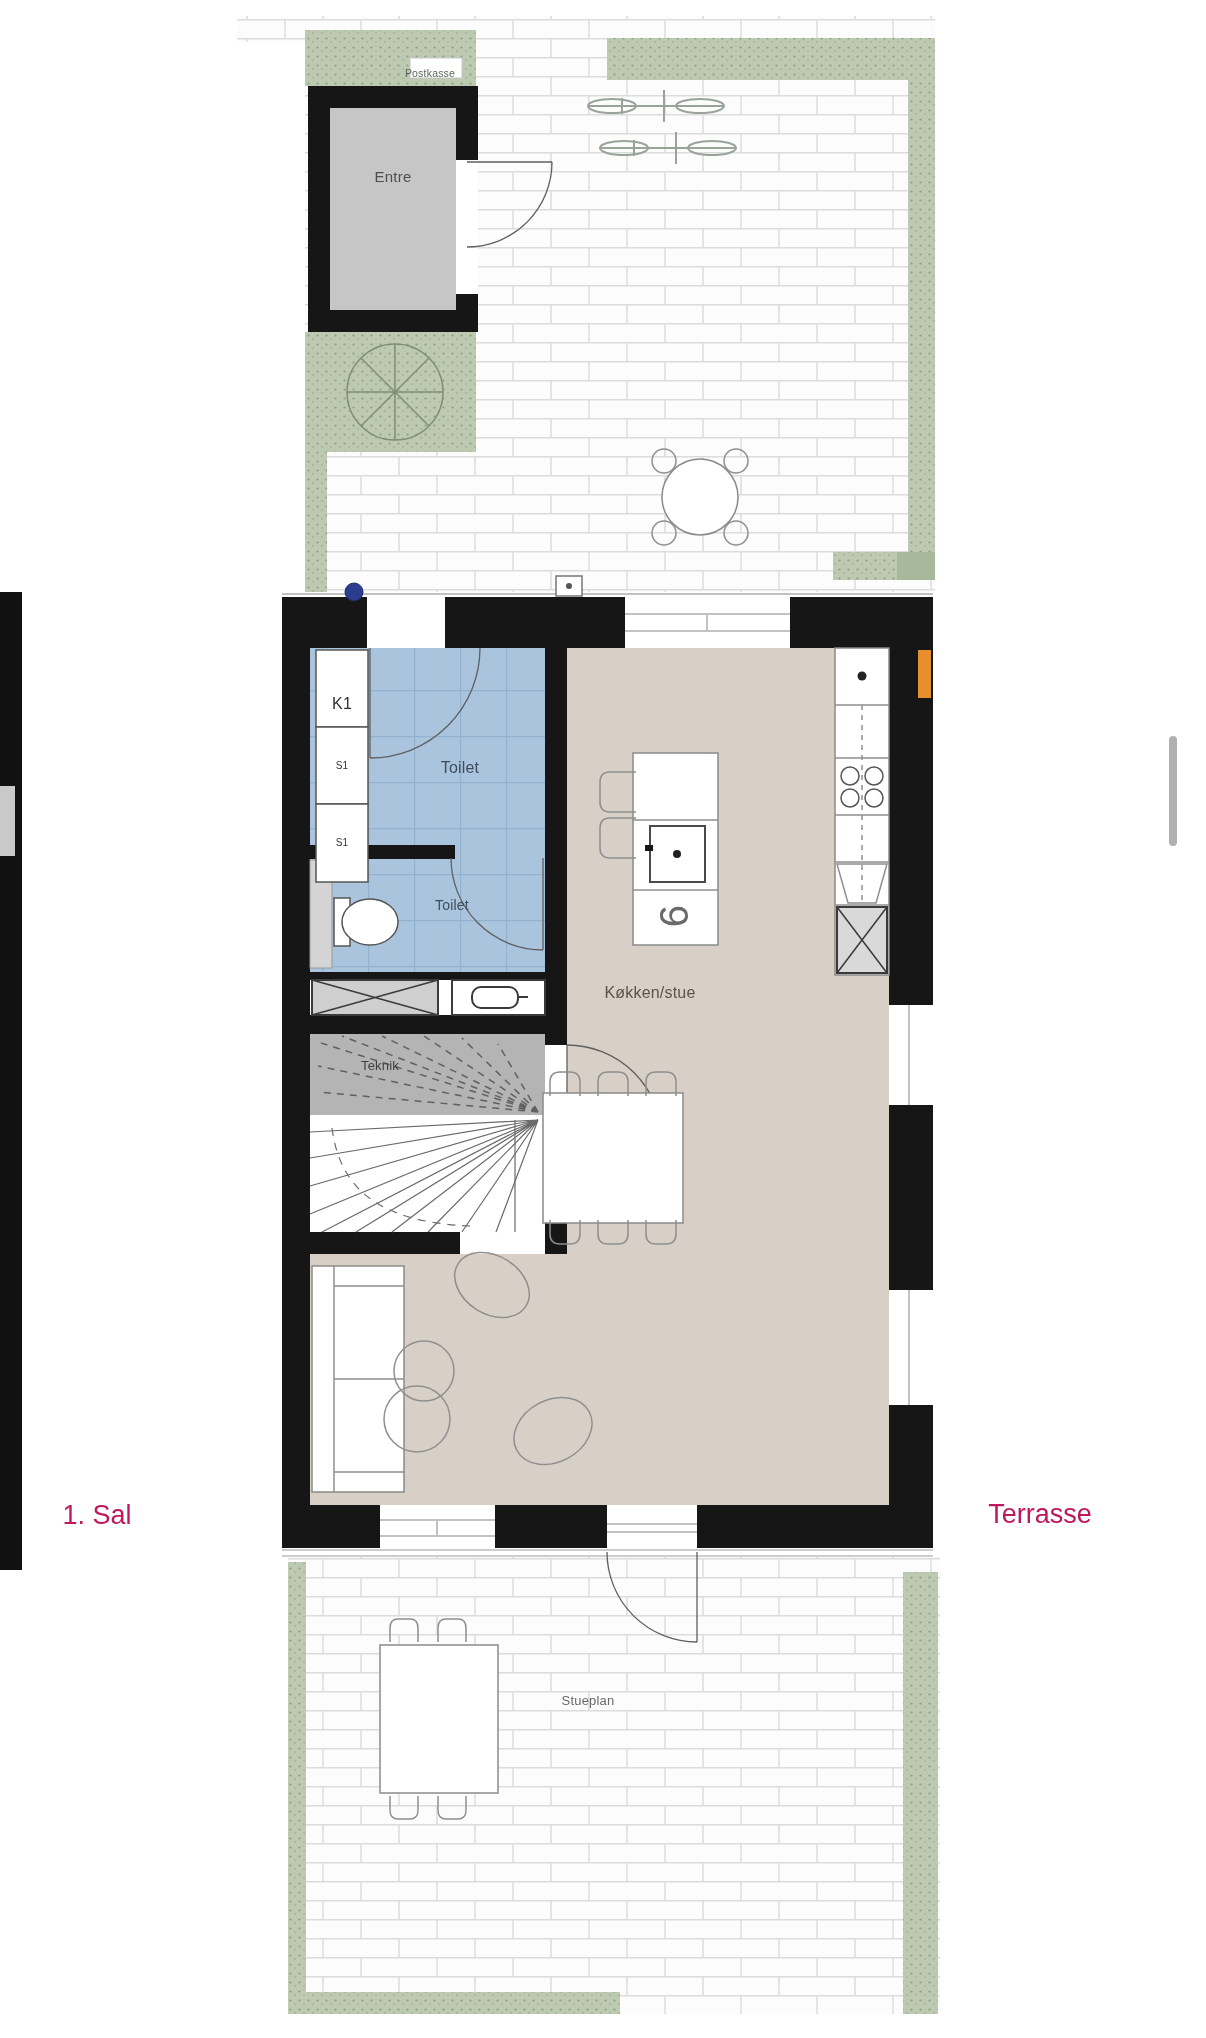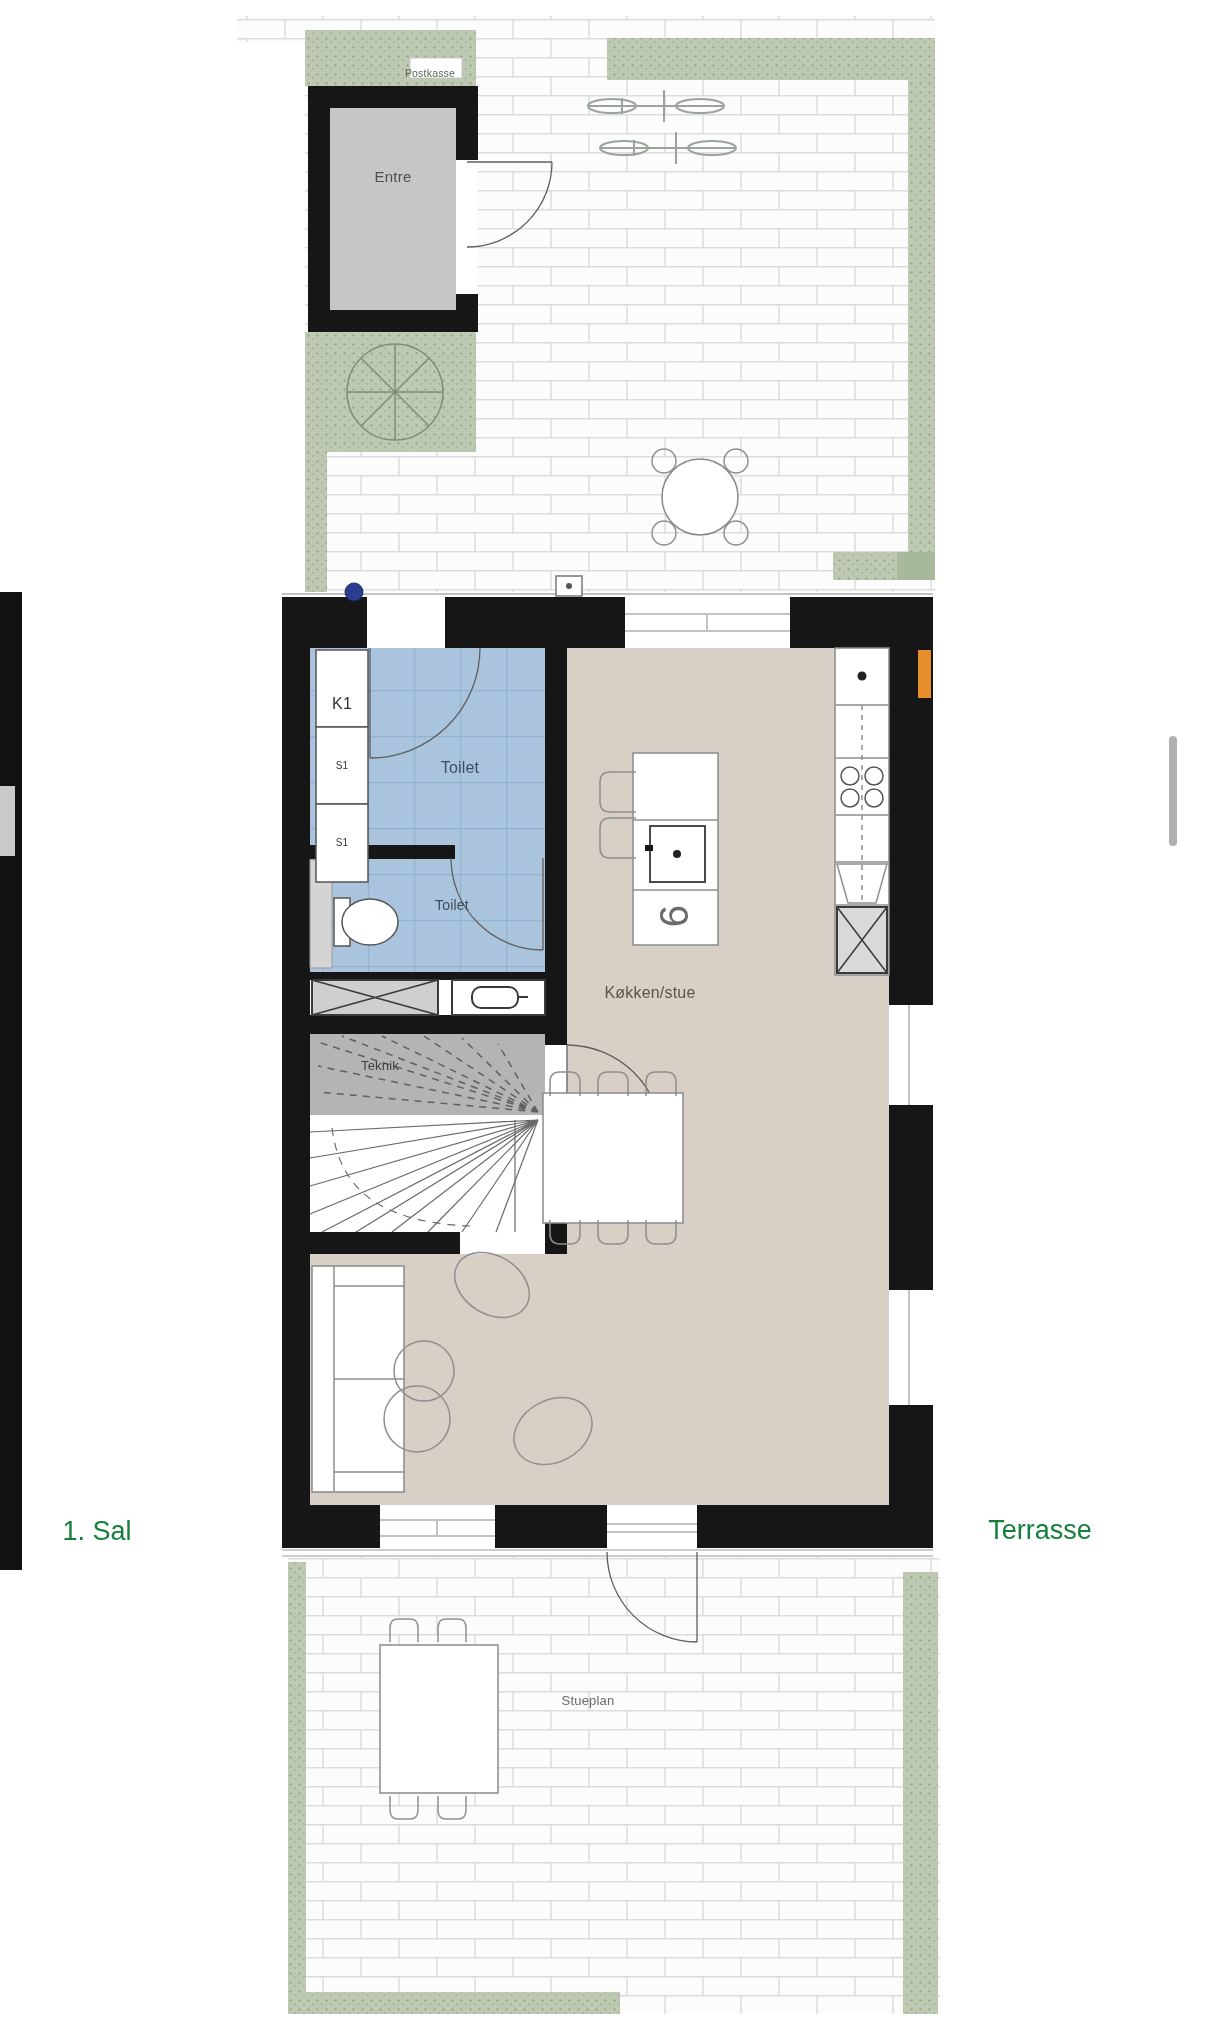--- a/index.html
+++ b/index.html
@@ -17,21 +17,21 @@
   .orange{fill:var(--orange-marker);}
   .bluedot{fill:var(--blue-dot);}
   .furn{fill:#ffffff;stroke:#8a8a8a;stroke-width:1.5;}
   .thin{stroke:#8f8f8f;stroke-width:1.5;fill:none;}
   .fixture{stroke:#555555;stroke-width:1.5;fill:#ffffff;}
   .arc{stroke:#5f5f5f;stroke-width:1.3;fill:none;}
   .winline{stroke:#c2c2c2;stroke-width:2;fill:none;}
   .plan-label{position:absolute;z-index:2;transform:translate(-50%,-50%);color:#4a4a4a;
               white-space:nowrap;letter-spacing:.2px;}
   .side-label{position:absolute;z-index:2;transform:translate(-50%,-50%);font-size:27px;
-              color:#15803d;white-space:nowrap;margin-top:16px;}
+              color:#be185d;white-space:nowrap;}
   .badge{position:absolute;left:46px;top:33px;width:206px;height:85px;z-index:3;
          background:var(--badge-bg);border-radius:22px;display:flex;align-items:center;
          gap:16px;padding:0 22px;box-sizing:border-box;}
   .badge-icon{position:relative;width:52px;height:44px;border:5px solid var(--badge-fg);
               border-radius:10px;flex:0 0 auto;}
   .badge-icon .col{position:absolute;left:0;top:0;bottom:0;width:13px;
                    border-right:4px solid var(--badge-fg);display:flex;flex-direction:column;
                    justify-content:space-evenly;align-items:center;}
   .badge-icon .dot{width:6px;height:6px;background:var(--badge-fg);border-radius:1.5px;}
   .badge-text{font-size:44px;font-weight:700;color:var(--badge-fg);}

